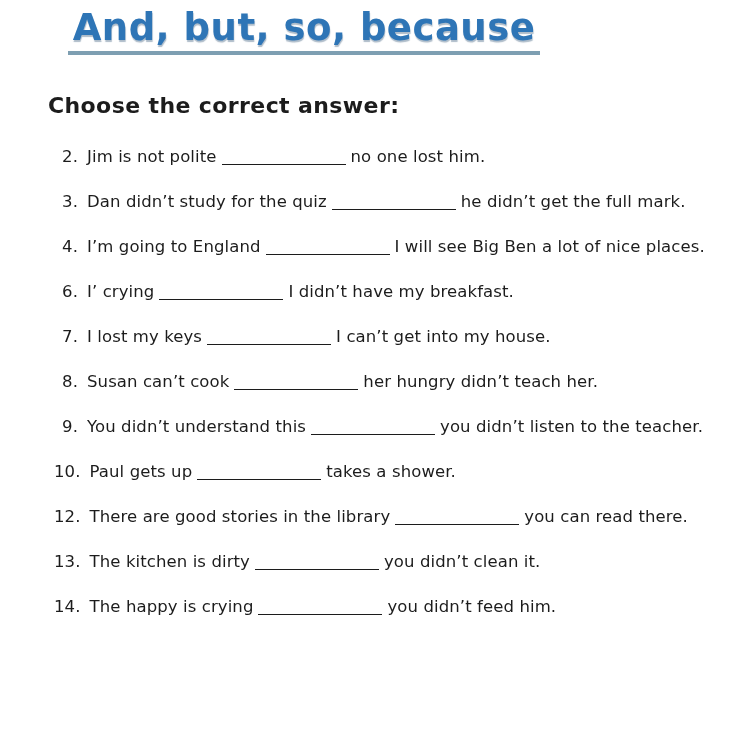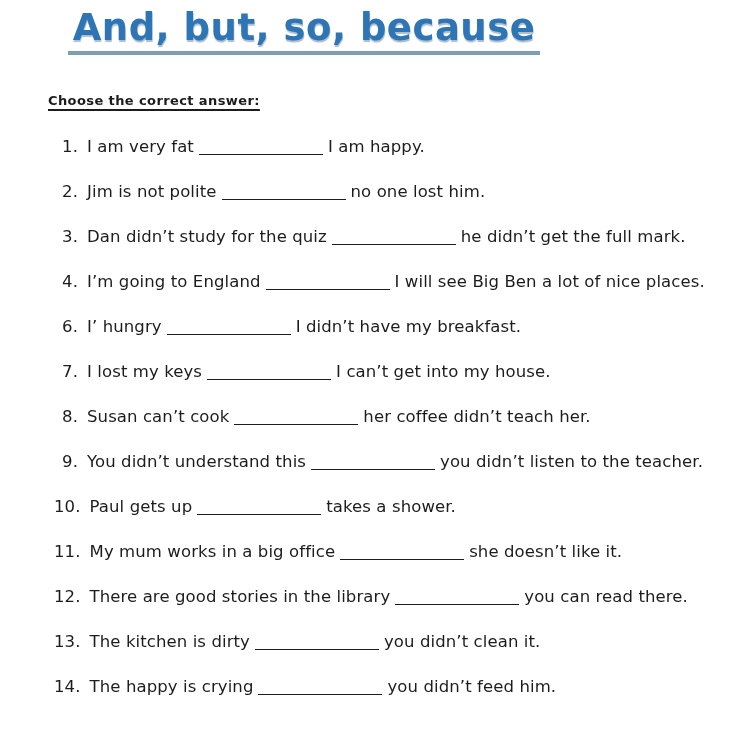--- a/index.html
+++ b/index.html
@@ -37,24 +37,23 @@
     font-size: 37px;
     font-weight: bold;
     letter-spacing: 0.5px;
     color: var(--title-blue);
     text-shadow: 0.5px 1.5px 1px rgba(23, 62, 99, 0.35), -0.5px -0.5px 0 rgba(255,255,255,0.35);
     border-bottom: 4px solid var(--title-underline);
     padding: 0 5px 2px 5px;
   }
   .heading {
     margin: 38px 0 0 48px;
-    font-size: 13px;
+    font-size: 22px;
     font-weight: bold;
     letter-spacing: 0.4px;
-    text-decoration: underline;
     text-decoration-thickness: 1.8px;
     text-underline-offset: 4px;
   }
   .questions {
     list-style: none;
     margin: 29px 0 0 0;
     padding: 0 0 0 54px;
   }
   .questions li {
     font-size: 16.5px;
@@ -83,27 +82,25 @@
 <body>
 
 <div class="page">
   <header class="title-wrap">
     <h1 class="title">And, but, so, because</h1>
   </header>
 
   <h2 class="heading">Choose the correct answer:</h2>
 
   <ol class="questions" id="questions-list">
-      <li><span class="q-num">1.</span><span class="q-text">I am very fat</span><span class="blank"></span><span class="q-text">I am happy.</span></li>
       <li><span class="q-num">2.</span><span class="q-text">Jim is not polite</span><span class="blank"></span><span class="q-text">no one lost him.</span></li>
       <li><span class="q-num">3.</span><span class="q-text">Dan didn’t study for the quiz</span><span class="blank"></span><span class="q-text">he didn’t get the full mark.</span></li>
       <li><span class="q-num">4.</span><span class="q-text">I’m going to England</span><span class="blank"></span><span class="q-text">I will see Big Ben a lot of nice places.</span></li>
-      <li><span class="q-num">6.</span><span class="q-text">I’ hungry</span><span class="blank"></span><span class="q-text">I didn’t have my breakfast.</span></li>
+      <li><span class="q-num">6.</span><span class="q-text">I’ crying</span><span class="blank"></span><span class="q-text">I didn’t have my breakfast.</span></li>
       <li><span class="q-num">7.</span><span class="q-text">I lost my keys</span><span class="blank"></span><span class="q-text">I can’t get into my house.</span></li>
-      <li><span class="q-num">8.</span><span class="q-text">Susan can’t cook</span><span class="blank"></span><span class="q-text">her coffee didn’t teach her.</span></li>
+      <li><span class="q-num">8.</span><span class="q-text">Susan can’t cook</span><span class="blank"></span><span class="q-text">her hungry didn’t teach her.</span></li>
       <li><span class="q-num">9.</span><span class="q-text">You didn’t understand this</span><span class="blank"></span><span class="q-text">you didn’t listen to the teacher.</span></li>
       <li><span class="q-num">10.</span><span class="q-text">Paul gets up</span><span class="blank"></span><span class="q-text">takes a shower.</span></li>
-      <li><span class="q-num">11.</span><span class="q-text">My mum works in a big office</span><span class="blank"></span><span class="q-text">she doesn’t like it.</span></li>
       <li><span class="q-num">12.</span><span class="q-text">There are good stories in the library</span><span class="blank"></span><span class="q-text">you can read there.</span></li>
       <li><span class="q-num">13.</span><span class="q-text">The kitchen is dirty</span><span class="blank"></span><span class="q-text">you didn’t clean it.</span></li>
       <li><span class="q-num">14.</span><span class="q-text">The happy is crying</span><span class="blank"></span><span class="q-text">you didn’t feed him.</span></li>
     </ol>
 </div>
 
 </body></html>

